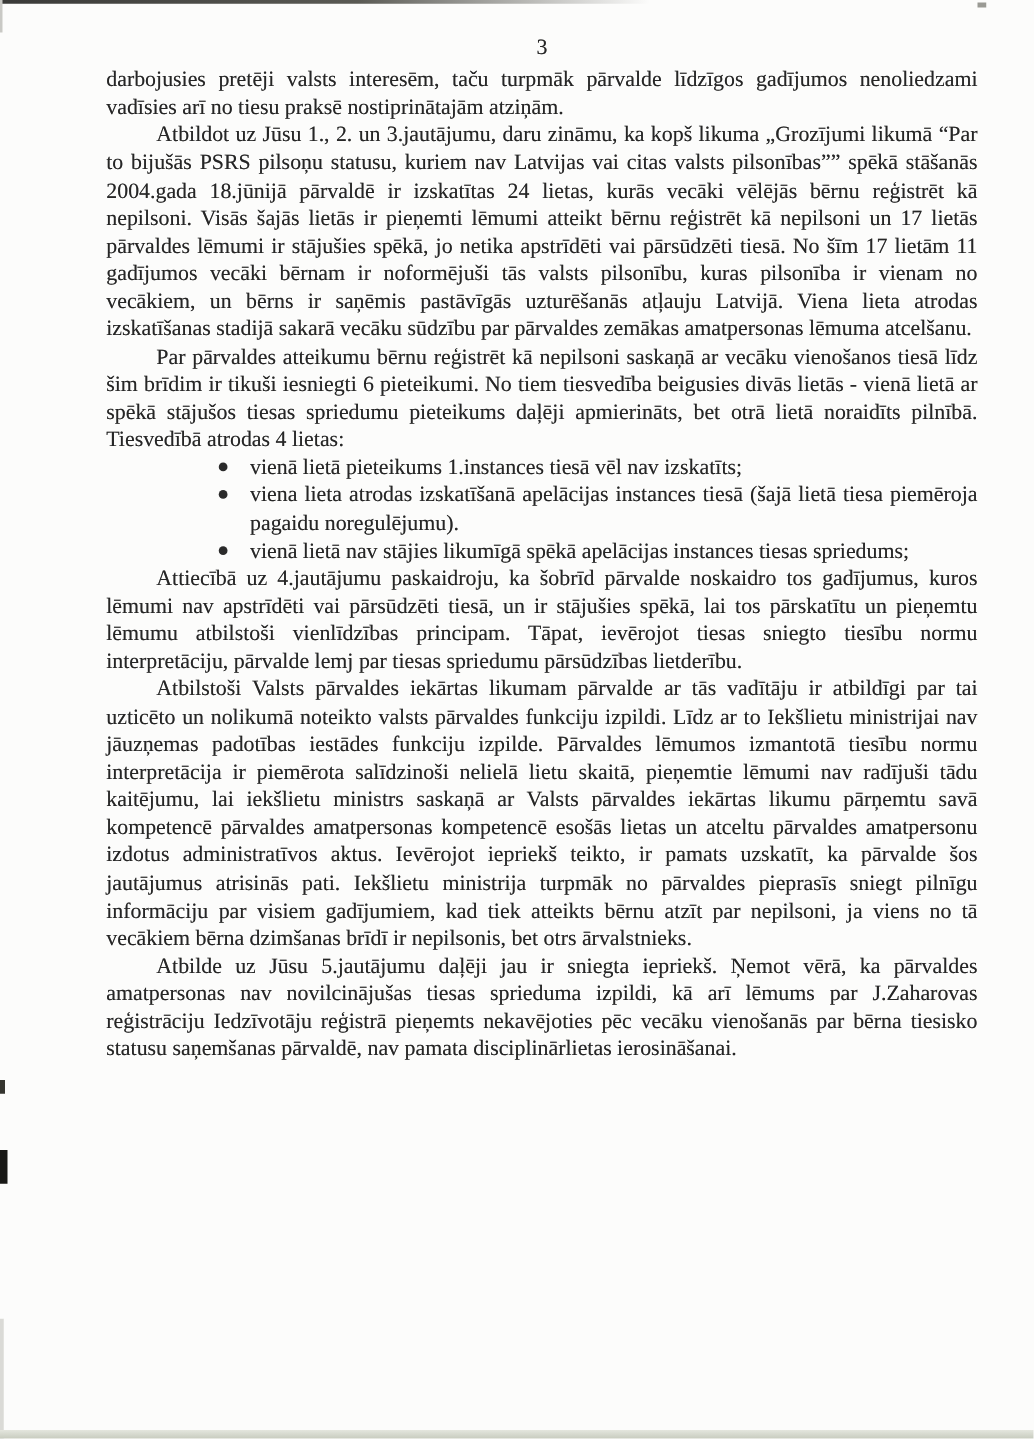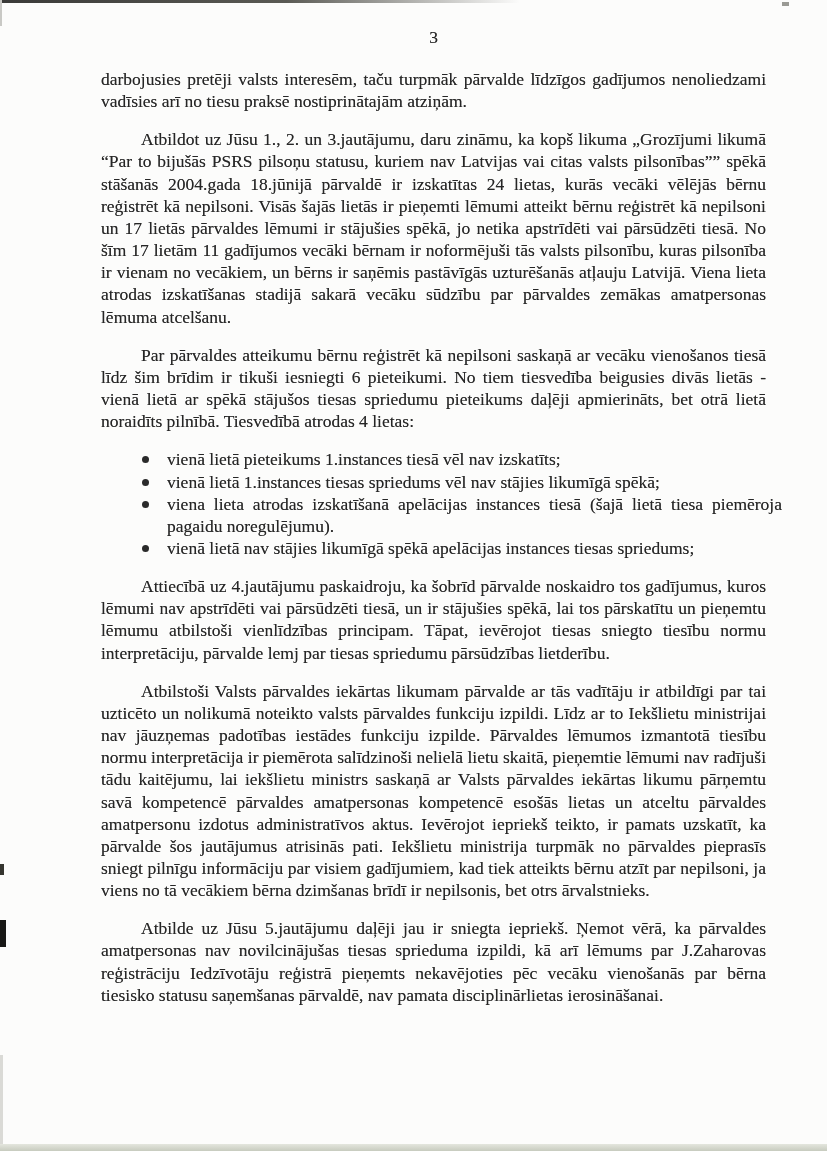--- a/index.html
+++ b/index.html
@@ -25,34 +25,34 @@
     color: #262626;
     text-align: justify;
     text-shadow: 0 0 0.5px rgba(50,50,50,0.55);
   }
   .pagenum {
     text-align: center;
     height: 26px;
     text-indent: 0;
   }
   .content p {
-    margin: 16px;
+    margin: 0;
     text-indent: 40px;
   }
   .content p.noindent {
     text-indent: 0;
   }
   ul.case-list {
     margin: 0;
     padding: 0;
     list-style: none;
   }
   ul.case-list li {
     position: relative;
-    margin-left: 82px;
+    margin-left: 115px;
     text-align: justify;
   }
   ul.case-list li::before {
     content: "";
     position: absolute;
     left: -25px;
     top: 8px;
     width: 7px;
     height: 7px;
     border-radius: 50%;
@@ -111,21 +111,20 @@
 
   <div class="content">
     <div class="pagenum">3</div>
 
     <p class="noindent">darbojusies pretēji valsts interesēm, taču turpmāk pārvalde līdzīgos gadījumos nenoliedzami vadīsies arī no tiesu praksē nostiprinātajām atziņām.</p>
     <p>Atbildot uz Jūsu 1., 2. un 3.jautājumu, daru zināmu, ka kopš likuma „Grozījumi likumā “Par to bijušās PSRS pilsoņu statusu, kuriem nav Latvijas vai citas valsts pilsonības”” spēkā stāšanās 2004.gada 18.jūnijā pārvaldē ir izskatītas 24 lietas, kurās vecāki vēlējās bērnu reģistrēt kā nepilsoni. Visās šajās lietās ir pieņemti lēmumi atteikt bērnu reģistrēt kā nepilsoni un 17 lietās pārvaldes lēmumi ir stājušies spēkā, jo netika apstrīdēti vai pārsūdzēti tiesā. No šīm 17 lietām 11 gadījumos vecāki bērnam ir noformējuši tās valsts pilsonību, kuras pilsonība ir vienam no vecākiem, un bērns ir saņēmis pastāvīgās uzturēšanās atļauju Latvijā. Viena lieta atrodas izskatīšanas stadijā sakarā vecāku sūdzību par pārvaldes zemākas amatpersonas lēmuma atcelšanu.</p>
     <p>Par pārvaldes atteikumu bērnu reģistrēt kā nepilsoni saskaņā ar vecāku vienošanos tiesā līdz šim brīdim ir tikuši iesniegti 6 pieteikumi. No tiem tiesvedība beigusies divās lietās - vienā lietā ar spēkā stājušos tiesas spriedumu pieteikums daļēji apmierināts, bet otrā lietā noraidīts pilnībā. Tiesvedībā atrodas 4 lietas:</p>
 
     <ul class="case-list">
       <li>vienā lietā pieteikums 1.instances tiesā vēl nav izskatīts;</li>
-      <li>vienā lietā 1.instances tiesas spriedums vēl nav stājies likumīgā spēkā;</li>
       <li>viena lieta atrodas izskatīšanā apelācijas instances tiesā (šajā lietā tiesa piemēroja pagaidu noregulējumu).</li>
       <li>vienā lietā nav stājies likumīgā spēkā apelācijas instances tiesas spriedums;</li>
     </ul>
 
     <p>Attiecībā uz 4.jautājumu paskaidroju, ka šobrīd pārvalde noskaidro tos gadījumus, kuros lēmumi nav apstrīdēti vai pārsūdzēti tiesā, un ir stājušies spēkā, lai tos pārskatītu un pieņemtu lēmumu atbilstoši vienlīdzības principam. Tāpat, ievērojot tiesas sniegto tiesību normu interpretāciju, pārvalde lemj par tiesas spriedumu pārsūdzības lietderību.</p>
     <p>Atbilstoši Valsts pārvaldes iekārtas likumam pārvalde ar tās vadītāju ir atbildīgi par tai uzticēto un nolikumā noteikto valsts pārvaldes funkciju izpildi. Līdz ar to Iekšlietu ministrijai nav jāuzņemas padotības iestādes funkciju izpilde. Pārvaldes lēmumos izmantotā tiesību normu interpretācija ir piemērota salīdzinoši nelielā lietu skaitā, pieņemtie lēmumi nav radījuši tādu kaitējumu, lai iekšlietu ministrs saskaņā ar Valsts pārvaldes iekārtas likumu pārņemtu savā kompetencē pārvaldes amatpersonas kompetencē esošās lietas un atceltu pārvaldes amatpersonu izdotus administratīvos aktus. Ievērojot iepriekš teikto, ir pamats uzskatīt, ka pārvalde šos jautājumus atrisinās pati. Iekšlietu ministrija turpmāk no pārvaldes pieprasīs sniegt pilnīgu informāciju par visiem gadījumiem, kad tiek atteikts bērnu atzīt par nepilsoni, ja viens no tā vecākiem bērna dzimšanas brīdī ir nepilsonis, bet otrs ārvalstnieks.</p>
     <p>Atbilde uz Jūsu 5.jautājumu daļēji jau ir sniegta iepriekš. Ņemot vērā, ka pārvaldes amatpersonas nav novilcinājušas tiesas sprieduma izpildi, kā arī lēmums par J.Zaharovas reģistrāciju Iedzīvotāju reģistrā pieņemts nekavējoties pēc vecāku vienošanās par bērna tiesisko statusu saņemšanas pārvaldē, nav pamata disciplinārlietas ierosināšanai.</p>
   </div>
 
 </div>

